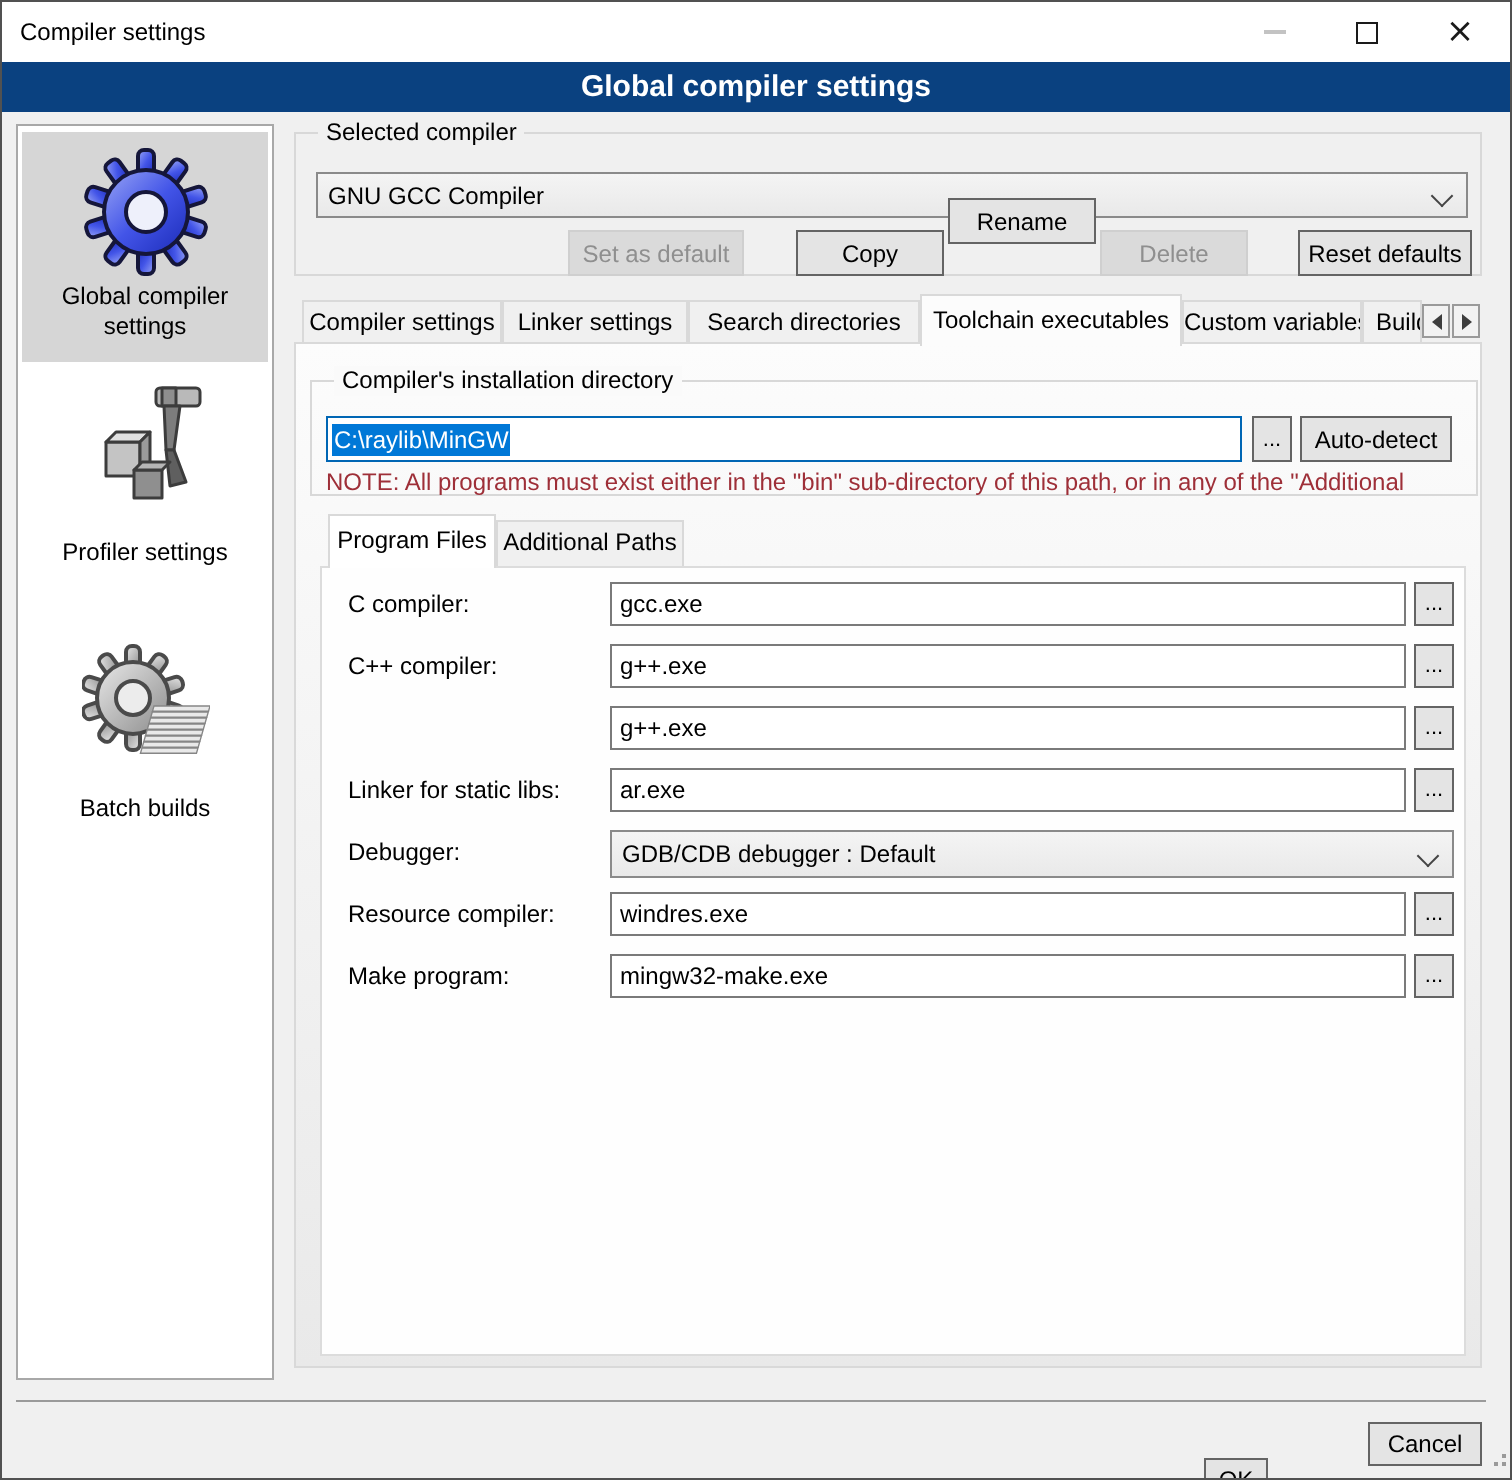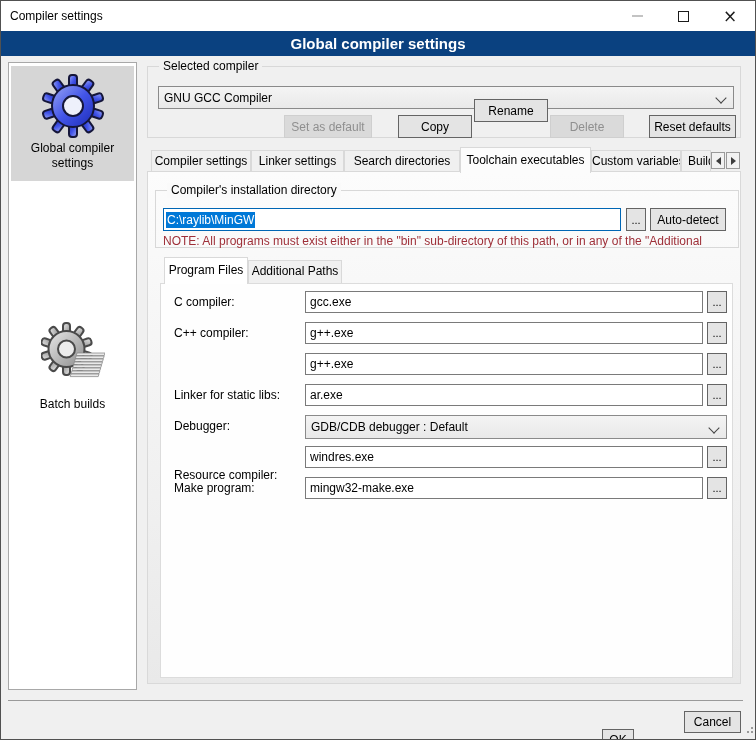--- a/index.html
+++ b/index.html
@@ -92,20 +92,36 @@
             <rect x="28" y="1" width="8" height="13" rx="3" transform="rotate(252 32 32)"></rect>
             <rect x="28" y="1" width="8" height="13" rx="3" transform="rotate(288 32 32)"></rect>
             <rect x="28" y="1" width="8" height="13" rx="3" transform="rotate(324 32 32)"></rect>
             <circle cx="32" cy="32" r="21"></circle>
           </g>
           <circle cx="32" cy="32" r="10" fill="#eef0fb"></circle>
         </g>
       </svg>
       <div class="sblabel" style="margin-top:3px;">Global compiler settings</div>
     </div>
+    <div class="sbitem" style="top:124px;height:112px;">
+      <svg width="64" height="64" viewBox="0 0 64 64" style="margin-top:4px;">
+        <g stroke="#3c3c3c" stroke-width="1.5" stroke-linejoin="round">
+          <rect x="37" y="3" width="22" height="9" rx="2" fill="#b9b9b9"></rect>
+          <rect x="40" y="3" width="7" height="9" fill="#8e8e8e"></rect>
+          <path d="M41 12 L49 12 L46 34 L42 34 Z" fill="#7d7d7d"></path>
+          <path d="M42 34 L46 34 L52 50 L44 52 Z" fill="#5f5f5f"></path>
+          <rect x="12" y="30" width="17" height="17" fill="#c4c4c4"></rect>
+          <path d="M12 30 L17 25 L34 25 L29 30 Z" fill="#e0e0e0"></path>
+          <path d="M29 47 L34 42 L34 25 L29 30 Z" fill="#9a9a9a"></path>
+          <rect x="26" y="44" width="14" height="14" fill="#8f8f8f"></rect>
+          <path d="M26 44 L30 40 L44 40 L40 44 Z" fill="#b5b5b5"></path>
+        </g>
+      </svg>
+      <div class="sblabel" style="margin-top:14px;">Profiler settings</div>
+    </div>
     <div class="sbitem" style="top:254px;height:112px;">
       <svg width="64" height="64" viewBox="0 0 64 64" style="margin-top:4px;">
         <defs>
             <linearGradient id="gg1" x1="0" y1="0" x2="1" y2="1">
           <stop offset="0" stop-color="#e8e8e8"></stop>
               <stop offset="1" stop-color="#8c8c8c"></stop>
         </linearGradient>
           </defs>
         <g stroke="#4a4a4a" stroke-width="2" stroke-linejoin="round">
           <g fill="url(#gg1)">
@@ -195,21 +211,21 @@
       <div class="flabel" style="left:13px;top:100px;">Linker for static libs:</div>
       <input class="tinput" style="left: 144px; top: 100px; width: 398px; height: 22px;" value="ar.exe">
       <button class="btn dots" style="left:546px;top:100px;width:20px;height:22px;">...</button>
 
       <div class="flabel" style="left:13px;top:131px;">Debugger:</div>
       <div class="combo" style="left:144px;top:131px;width:422px;height:24px;">
         <span>GDB/CDB debugger : Default</span>
         <span class="chev" style="top:8px;"></span>
       </div>
 
-      <div class="flabel" style="left:13px;top:162px;margin-top:18px;">Resource compiler:</div>
+      <div class="flabel" style="left:13px;top:162px;">Resource compiler:</div>
       <input class="tinput" style="left: 144px; top: 162px; width: 398px; height: 22px;" value="windres.exe">
       <button class="btn dots" style="left:546px;top:162px;width:20px;height:22px;">...</button>
 
       <div class="flabel" style="left:13px;top:193px;">Make program:</div>
       <input class="tinput" style="left: 144px; top: 193px; width: 398px; height: 22px;" value="mingw32-make.exe">
       <button class="btn dots" style="left:546px;top:193px;width:20px;height:22px;">...</button>
 
     </div>
   </div>
 

